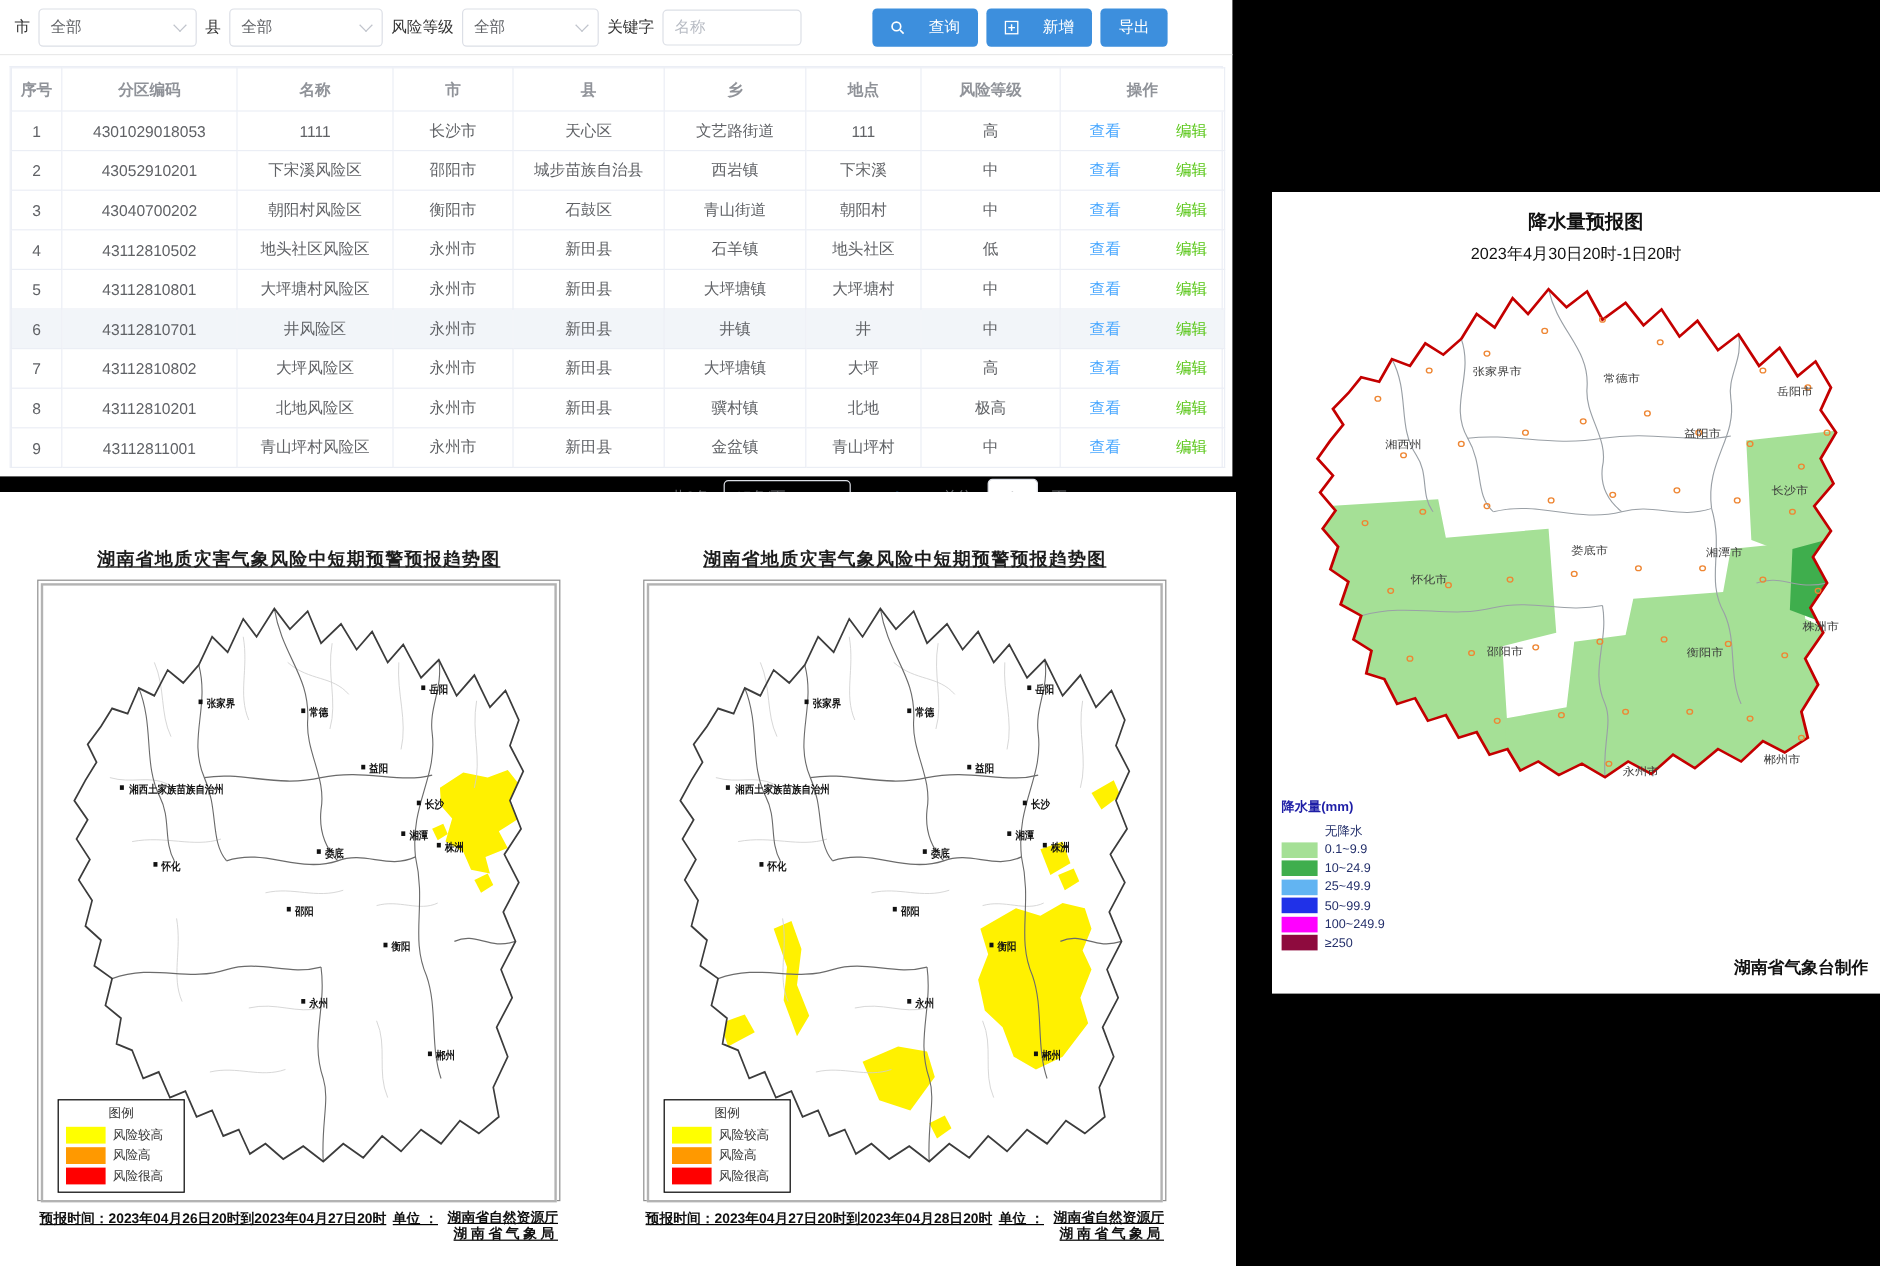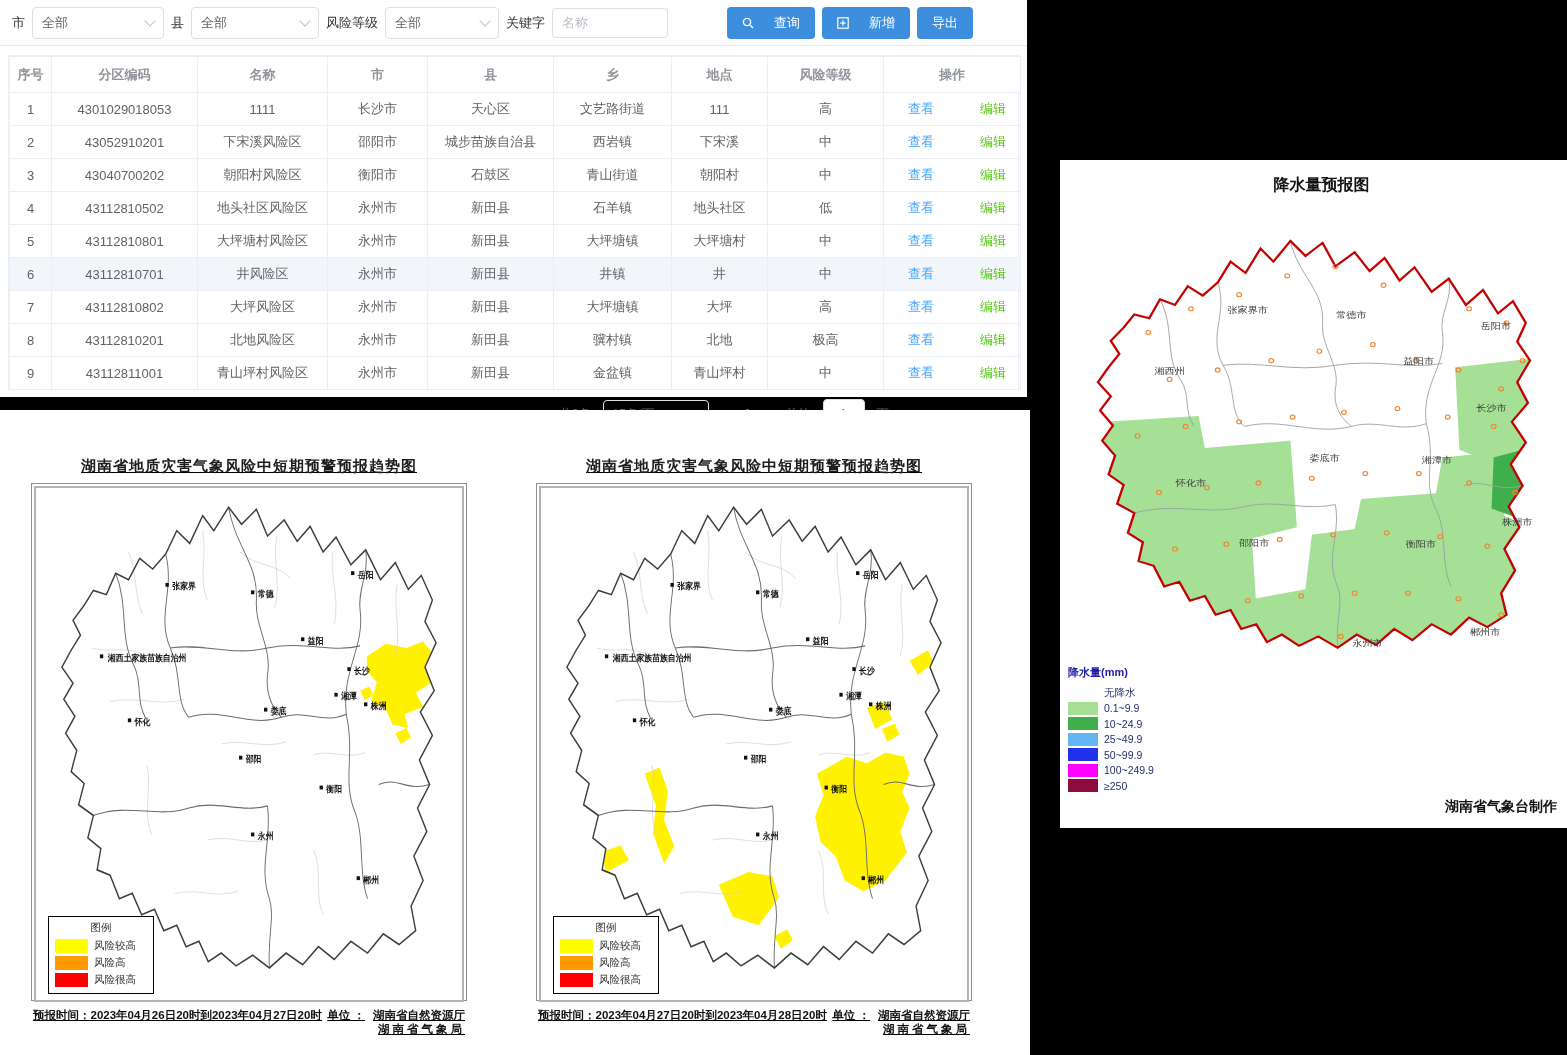--- a/index.html
+++ b/index.html
@@ -481,20 +481,21 @@
             <span class="o1" style="display:block">湖南省自然资源厅</span>
             <span class="o2" style="display:block">湖南省气象局</span>
           </span>
         </span>
       </figcaption>
     </figure>
   </section>
 
   <section class="panel precip-panel">
     <div class="p-title">降水量预报图</div>
+    <div class="p-sub">2023年4月30日20时-1日20时</div>
 
     <svg class="precip-svg" viewBox="0 0 460 480" preserveAspectRatio="none">
       <defs>
           <clipPath id="clipP">
             <path class="hunan-clip" d="M 140,62 L 152,40 166,52 180,26 192,40 208,18 222,34 238,20 250,45 268,30 282,50 296,36 310,60 324,46 340,72 356,58 372,86 388,70 402,95 416,82 428,105 L 420,125 432,145 420,168 430,190 415,210 428,232 414,255 425,278 412,300 422,322 408,345 418,368 405,392 410,415 L 392,428 375,418 358,436 340,425 322,442 305,430 288,447 270,436 252,450 234,438 216,448 200,436 L 186,444 176,425 162,430 152,410 138,415 128,395 114,400 104,380 90,385 80,363 66,358 70,338 56,328 62,307 46,297 52,277 38,266 44,246 32,230 42,214 30,198 40,183 28,168 38,152 48,138 40,124 52,110 62,96 76,100 86,80 100,86 112,66 126,76 140,62 Z"></path>
           </clipPath>
         </defs>
       <path class="hunan-fill" fill="#ffffff" stroke="none" d="M 140,62 L 152,40 166,52 180,26 192,40 208,18 222,34 238,20 250,45 268,30 282,50 296,36 310,60 324,46 340,72 356,58 372,86 388,70 402,95 416,82 428,105 L 420,125 432,145 420,168 430,190 415,210 428,232 414,255 425,278 412,300 422,322 408,345 418,368 405,392 410,415 L 392,428 375,418 358,436 340,425 322,442 305,430 288,447 270,436 252,450 234,438 216,448 200,436 L 186,444 176,425 162,430 152,410 138,415 128,395 114,400 104,380 90,385 80,363 66,358 70,338 56,328 62,307 46,297 52,277 38,266 44,246 32,230 42,214 30,198 40,183 28,168 38,152 48,138 40,124 52,110 62,96 76,100 86,80 100,86 112,66 126,76 140,62 Z"></path>
       <g clip-path="url(#clipP)">
         <path fill="#a5e096" d="M 8,212 L 122,204 L 128,238 L 208,230 L 214,322 L 172,334 L 180,478 L 30,478 L 46,388 L 14,330 Z"></path>

